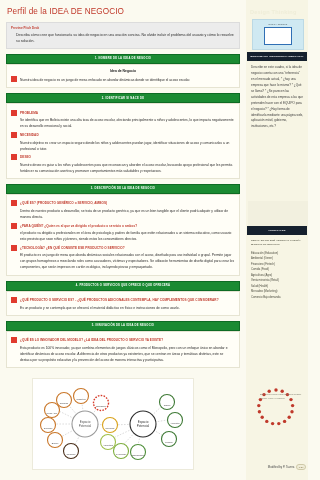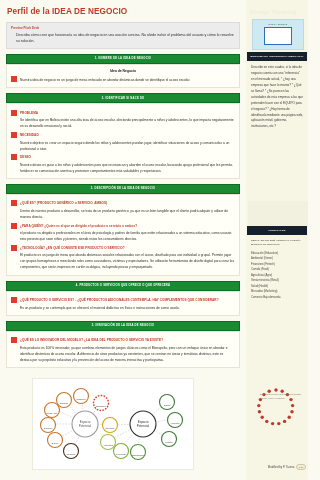--- a/index.html
+++ b/index.html
@@ -11,21 +11,21 @@
   }
   .page{position:relative;width:308px;height:480px;background:#fbfaf0;}
 
   
   .main{
     position:absolute;left:0;top:0;width:246px;height:480px;
     background:#fbfaf0;
     padding:0;box-sizing:border-box;
   }
   .title{
-    font-size:8.2px;font-weight:bold;color:#c0392b;
+    font-size:8.2px;font-weight:normal;color:#c0392b;
     letter-spacing:.1px;
     margin:7px 0 0 7px;
   }
   .intro-box{
     margin:6px 6px 0 6px;background:#ececec;border:0.5px solid #dcdcdc;
     padding:3px 4px 4px 4px;
   }
   .intro-label{
     font-size:2.9px;font-weight:bold;color:#c0392b;margin-bottom:1.5px;
     letter-spacing:.1px;

